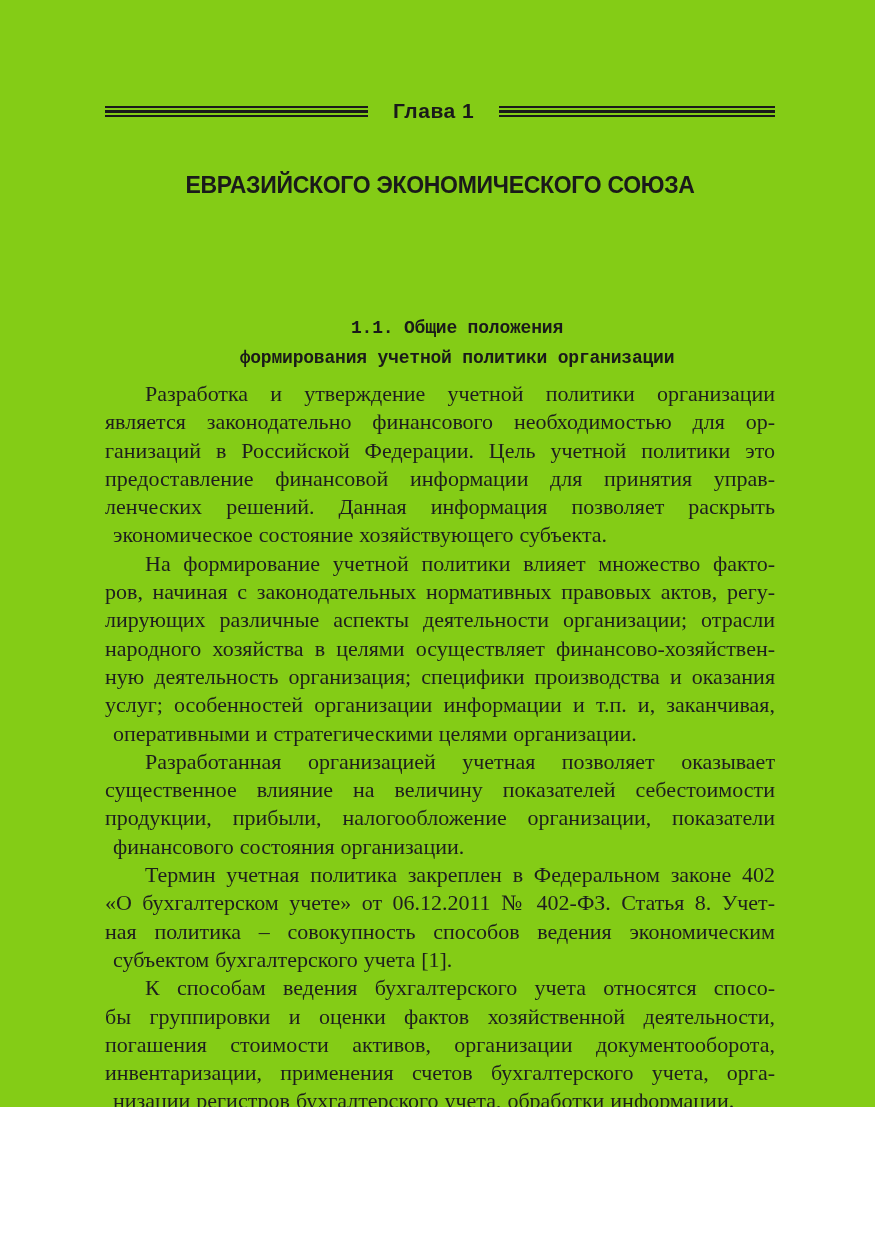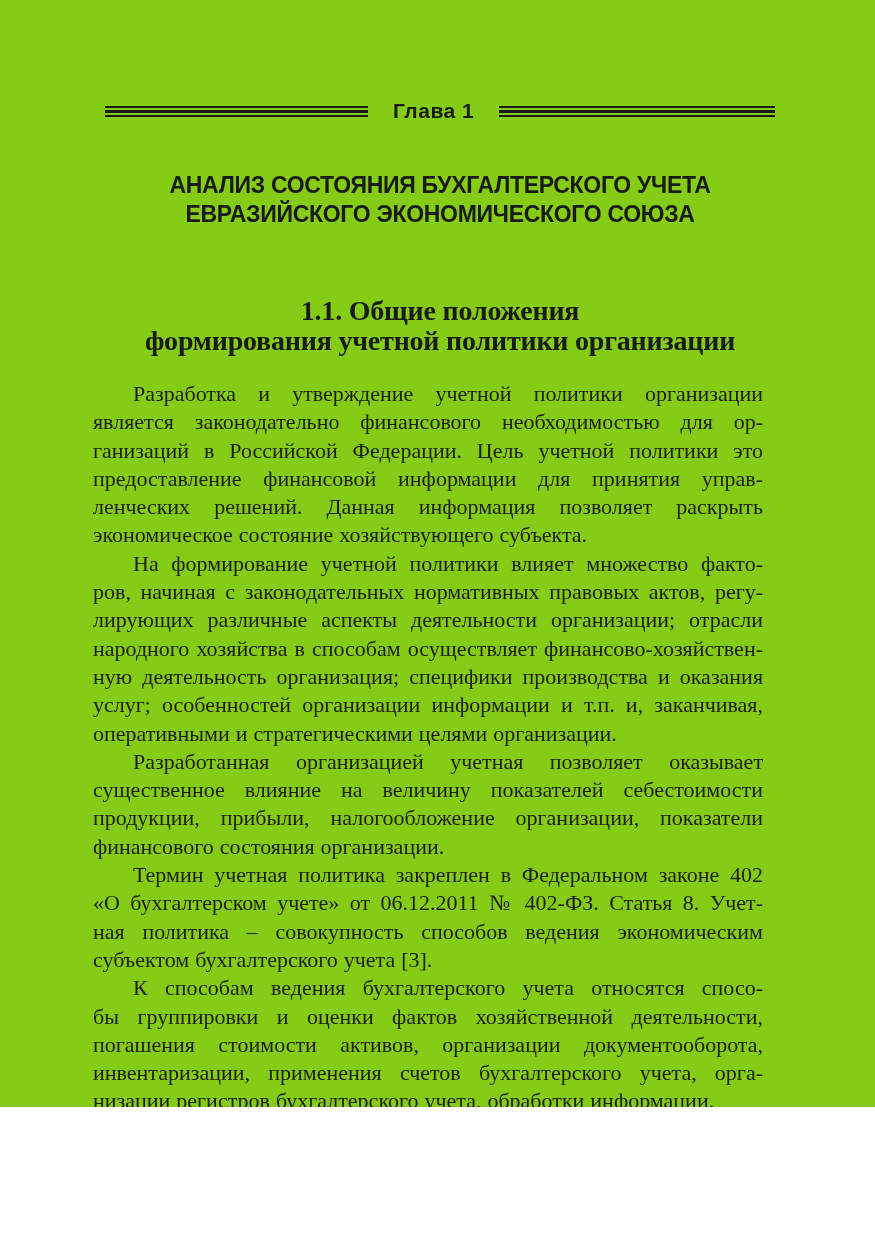--- a/index.html
+++ b/index.html
@@ -65,47 +65,47 @@
     letter-spacing: -0.3px;
     color: #1a1a1a;
   }
 
   
   .section-heading {
     position: absolute;
     top: 296px;
     left: 105px;
     width: 670px;
-    margin: 0;
+    margin: 17px;
     text-align: center;
-    font-family: Liberation Serif, serif;
+    font-family: Liberation Mono, monospace;
     font-weight: 700;
-    font-size: 28px;
+    font-size: 18px;
     line-height: 30px;
     letter-spacing: -0.2px;
     color: #1a1a1a;
   }
 
   
   .body-text {
     position: absolute;
     top: 380px;
-    left: 93px;
+    left: 105px;
     width: 670px;
     font-size: 22px;
   }
   .paragraph { margin: 0; }
   .line {
     line-height: 28.3px;
     text-align: justify;
     text-align-last: justify;
     word-spacing: 0.5px;
   }
   .line.first { text-indent: 40px; }
-  .line.last  { text-align-last: left; }
+  .line.last  { text-align-last: left; margin-left: 8px; }
 
   
   .page-footer {
     position: absolute;
     top: 1140px;
     left: 105px;
     width: 670px;
     text-align: center;
   }
   .page-number {
@@ -119,21 +119,20 @@
 
 <div class="page">
 
   <header class="chapter-header">
     <div class="rule rule-left"></div>
     <div class="chapter-label">Глава 1</div>
     <div class="rule rule-right"></div>
   </header>
 
   <h1 class="chapter-title">
-      <div>АНАЛИЗ СОСТОЯНИЯ БУХГАЛТЕРСКОГО УЧЕТА</div>
       <div>ЕВРАЗИЙСКОГО ЭКОНОМИЧЕСКОГО СОЮЗА</div>
     </h1>
 
   <h2 class="section-heading">
       <div>1.1. Общие положения</div>
       <div>формирования учетной политики организации</div>
     </h2>
 
   <main class="body-text">
       <div class="paragraph">
@@ -141,36 +140,36 @@
         <div class="line">является законодательно финансового необходимостью для ор-</div>
         <div class="line">ганизаций в Российской Федерации. Цель учетной политики это</div>
         <div class="line">предоставление финансовой информации для принятия управ-</div>
         <div class="line">ленческих решений. Данная информация позволяет раскрыть</div>
         <div class="line last">экономическое состояние хозяйствующего субъекта.</div>
       </div>
       <div class="paragraph">
         <div class="line first">На формирование учетной политики влияет множество факто-</div>
         <div class="line">ров, начиная с законодательных нормативных правовых актов, регу-</div>
         <div class="line">лирующих различные аспекты деятельности организации; отрасли</div>
-        <div class="line">народного хозяйства в способам осуществляет финансово-хозяйствен-</div>
+        <div class="line">народного хозяйства в целями осуществляет финансово-хозяйствен-</div>
         <div class="line">ную деятельность организация; специфики производства и оказания</div>
         <div class="line">услуг; особенностей организации информации и т.п. и, заканчивая,</div>
         <div class="line last">оперативными и стратегическими целями организации.</div>
       </div>
       <div class="paragraph">
         <div class="line first">Разработанная организацией учетная позволяет оказывает</div>
         <div class="line">существенное влияние на величину показателей себестоимости</div>
         <div class="line">продукции, прибыли, налогообложение организации, показатели</div>
         <div class="line last">финансового состояния организации.</div>
       </div>
       <div class="paragraph">
         <div class="line first">Термин учетная политика закреплен в Федеральном законе 402</div>
         <div class="line">«О бухгалтерском учете» от 06.12.2011 № 402-ФЗ. Статья 8. Учет-</div>
         <div class="line">ная политика – совокупность способов ведения экономическим</div>
-        <div class="line last">субъектом бухгалтерского учета [3].</div>
+        <div class="line last">субъектом бухгалтерского учета [1].</div>
       </div>
       <div class="paragraph">
         <div class="line first">К способам ведения бухгалтерского учета относятся спосо-</div>
         <div class="line">бы группировки и оценки фактов хозяйственной деятельности,</div>
         <div class="line">погашения стоимости активов, организации документооборота,</div>
         <div class="line">инвентаризации, применения счетов бухгалтерского учета, орга-</div>
         <div class="line last">низации регистров бухгалтерского учета, обработки информации.</div>
       </div>
     </main>
 

